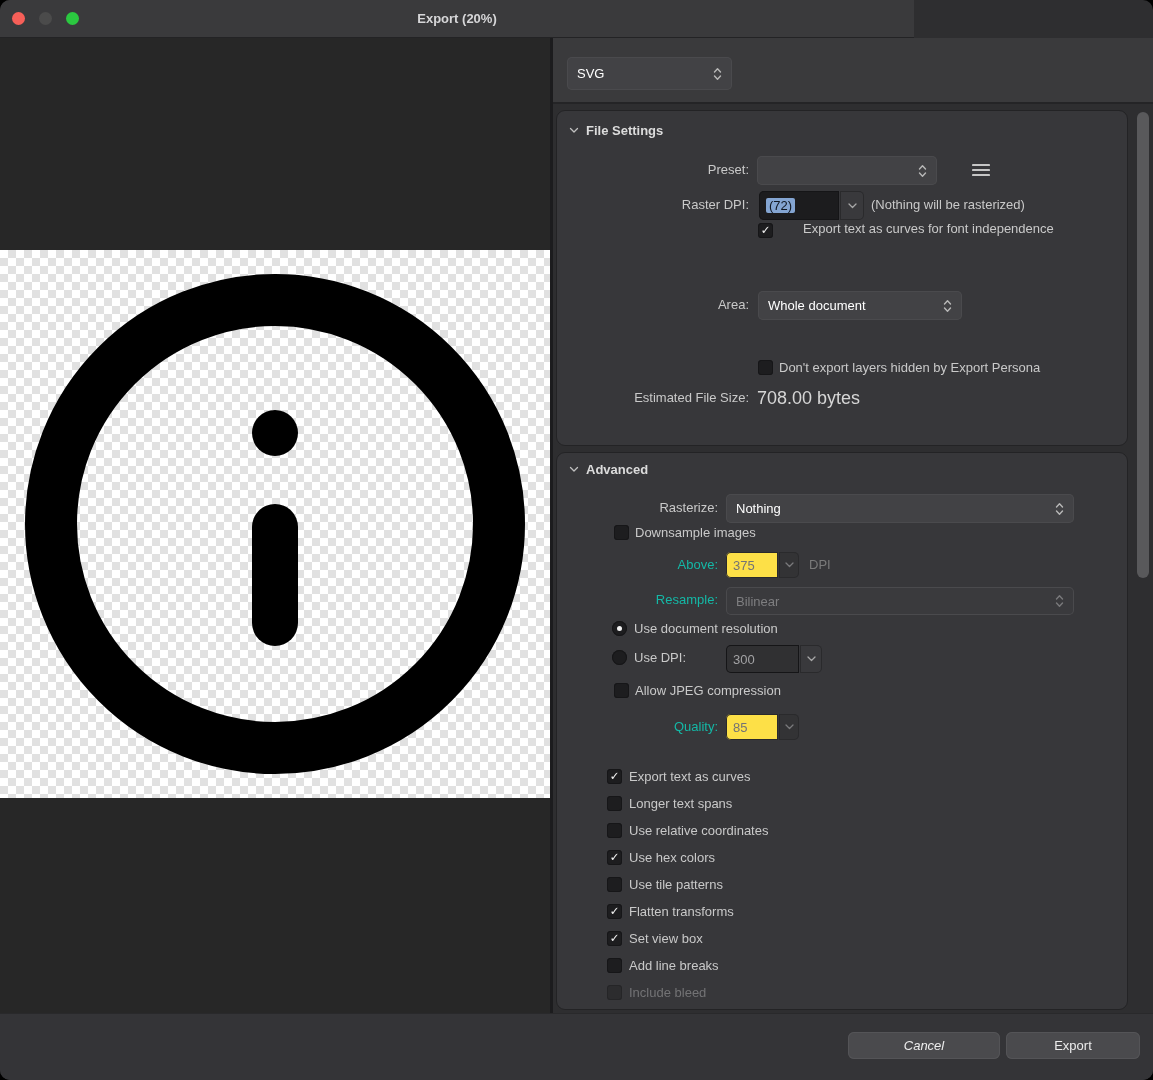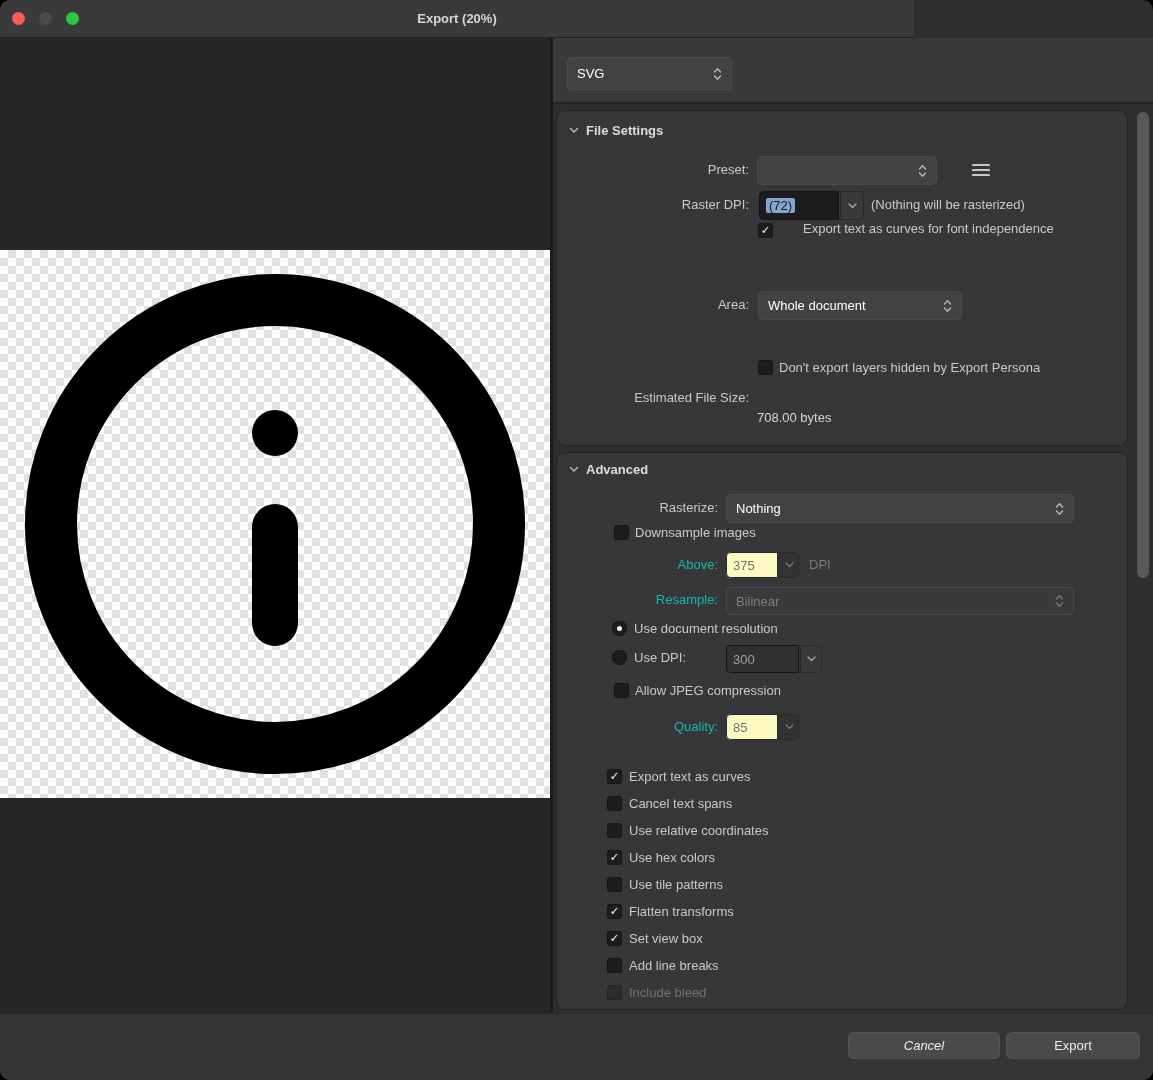--- a/index.html
+++ b/index.html
@@ -25,34 +25,34 @@
   #format-strip{position:absolute;left:0;top:0;width:600px;height:66px;background:#3a3a3c;border-bottom:2px solid #242426;}
 
   .groupbox{position:absolute;left:3px;width:572px;background:#37373a;border:1px solid #232325;border-radius:9px;}
   #fs-panel{top:72px;height:336px;}
   #adv-panel{top:414px;height:558px;}
 
   .section-header{position:absolute;left:12px;display:flex;align-items:center;gap:7px;color:#dcdcdc;font-size:13px;font-weight:700;}
   .label{position:absolute;color:#c9c9c9;font-size:13px;height:20px;line-height:20px;text-align:right;}
   .label.disabled{color:#14b8a6;}
   .plain-text{position:absolute;color:#c9c9c9;font-size:13px;height:20px;line-height:20px;}
-  .value-text{position:absolute;color:#d6d6d6;font-size:13px;height:20px;line-height:20px;margin-top:20px;}
+  .value-text{position:absolute;color:#d6d6d6;font-size:18px;height:20px;line-height:20px;}
 
   
   .select{position:absolute;background:#424245;border-radius:5px;display:flex;align-items:center;color:#ffffff;font-size:13px;padding:0 10px;box-shadow:inset 0 0 0 1px #4a4a4d;}
   .select .sel-text{flex:1;overflow:hidden;white-space:nowrap;}
   .select.disabled{color:#7e7e80;background:#3a3a3d;}
   .select.empty .sel-text{visibility:hidden;}
 
   
   .combo{position:absolute;display:flex;}
   .combo .field{background:#1c1c1e;color:#d2d2d2;font-size:13px;display:flex;align-items:center;padding:0 7px;border-radius:5px 0 0 5px;box-shadow:inset 0 0 0 1px #151517;}
   .combo .drop{background:#39393c;display:flex;align-items:center;justify-content:center;border-radius:0 5px 5px 0;margin-left:1px;box-shadow:inset 0 0 0 1px #2a2a2c;}
   .combo.muted .field{background:#303032;color:#a2a2a4;}
-  .combo.disabled .field{background:#fef9c3;color:#737375;box-shadow:inset 0 0 0 1px #29292b;}
+  .combo.disabled .field{background:#fde047;color:#737375;box-shadow:inset 0 0 0 1px #29292b;}
   .combo.disabled .drop{background:#333335;}
   .sel-highlight{background:#84a5d2;color:#101722;border-radius:2px;padding:0 3px;}
 
   
   .cb{position:absolute;width:15px;height:15px;border-radius:3.5px;background:#1d1d1f;box-shadow:inset 0 0 0 1px #161618;}
   .cb.checked::after{content:"✓";display:block;text-align:center;line-height:15px;font-size:11.5px;font-weight:700;color:#f2f2f2;}
   .cb.disabled{background:#2c2c2e;box-shadow:inset 0 0 0 1px #252527;}
 
   
   .radio{position:absolute;width:15px;height:15px;border-radius:50%;background:#1d1d1f;box-shadow:inset 0 0 0 1px #161618;}
@@ -234,21 +234,21 @@
         </div>
       </div>
 
       <div id="adv-options">
           <div class="opt-row">
             <div class="cb checked"></div>
             <span class="opt-label">Export text as curves</span>
           </div>
           <div class="opt-row">
             <div class="cb"></div>
-            <span class="opt-label">Cancel text spans</span>
+            <span class="opt-label">Longer text spans</span>
           </div>
           <div class="opt-row">
             <div class="cb"></div>
             <span class="opt-label">Use relative coordinates</span>
           </div>
           <div class="opt-row">
             <div class="cb checked"></div>
             <span class="opt-label">Use hex colors</span>
           </div>
           <div class="opt-row">

